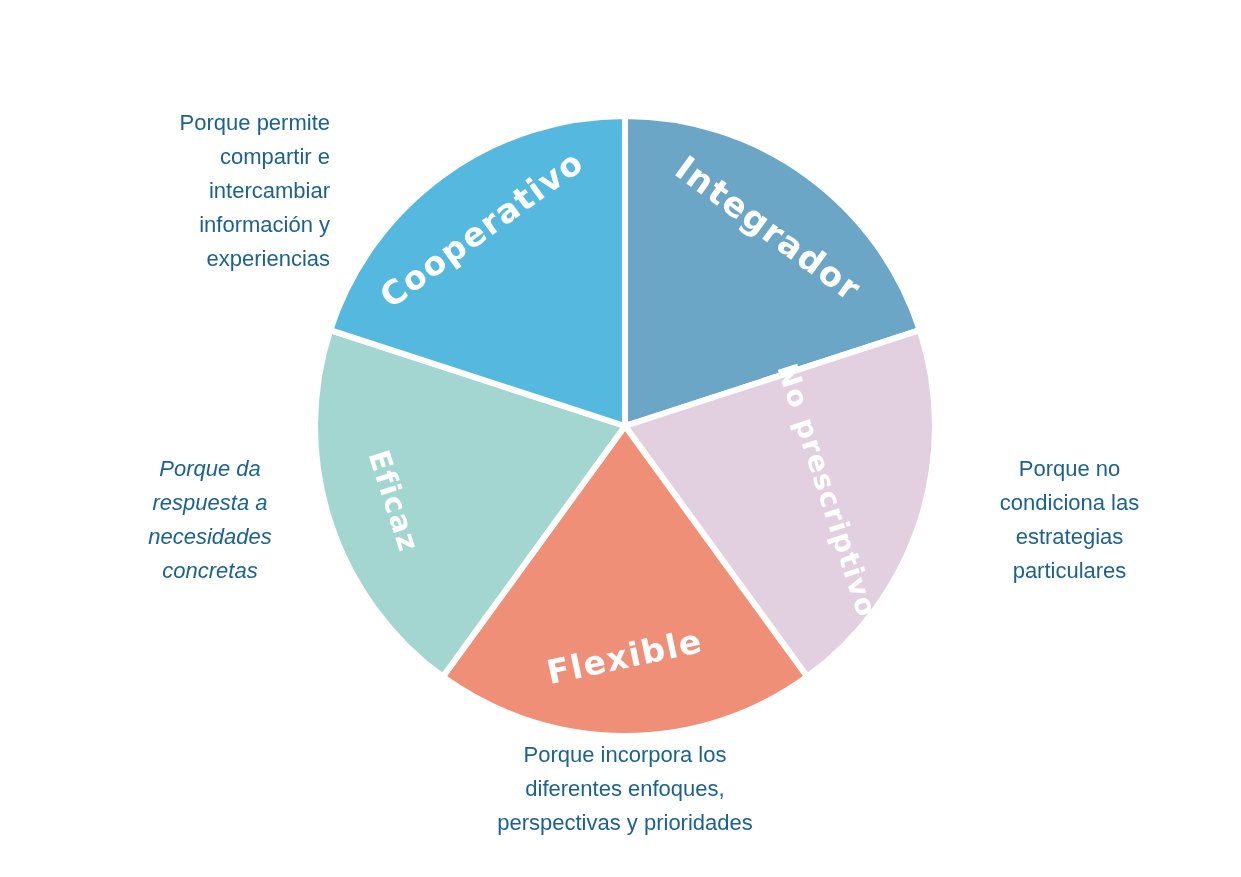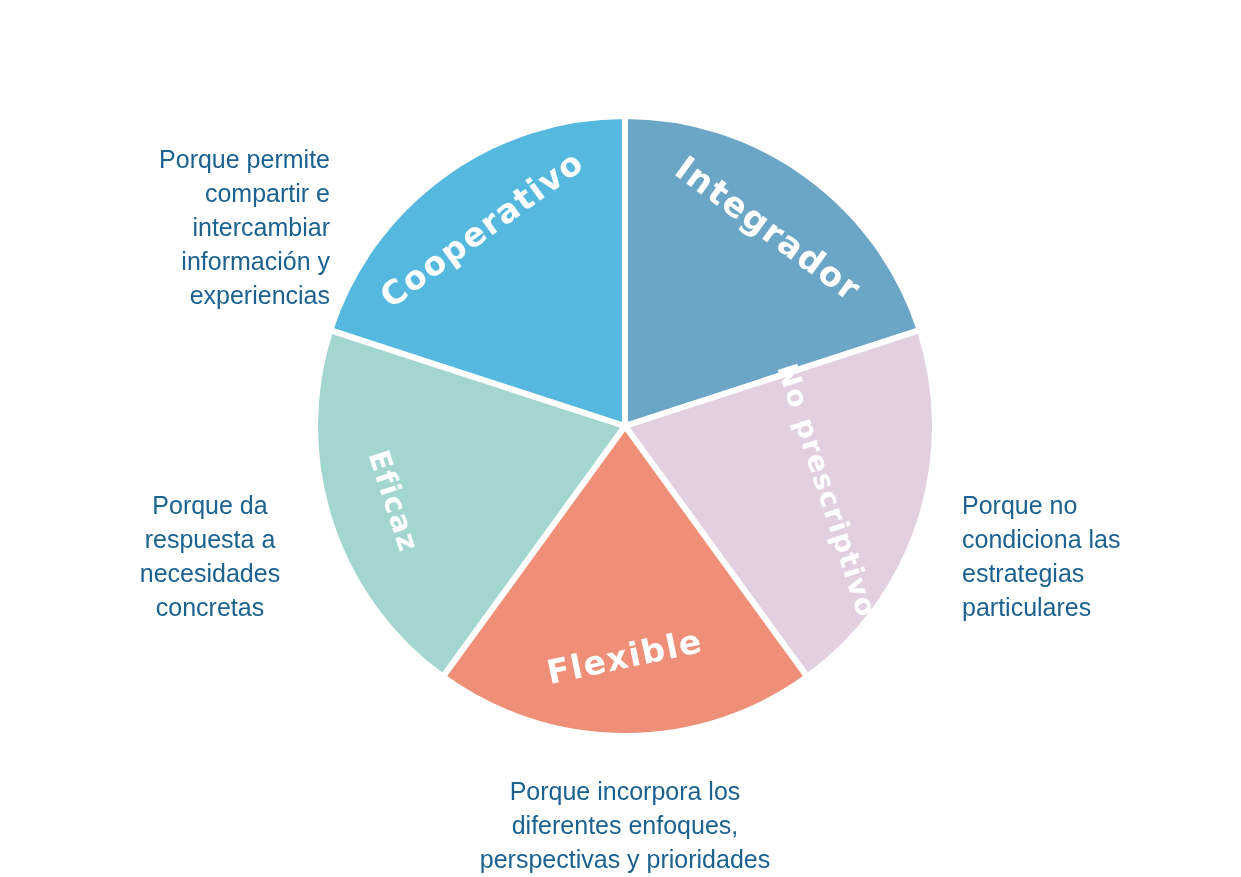--- a/index.html
+++ b/index.html
@@ -29,29 +29,28 @@
     fill: var(--slice-label-color, #ffffff);
     font-family: "DejaVu Sans", sans-serif;
     font-weight: bold;
     letter-spacing: 1.5px;
     text-anchor: middle;
     dominant-baseline: middle;
   }
   .annotation {
     position: absolute;
     color: var(--ann-color, #1b6290);
-    font-size: 25px;
+    font-size: 22px;
     line-height: 34px;
     white-space: pre-line;
-    margin-top: 36px;
   }
   .ann-cooperativo { left: 100px; top: 106px; width: 230px; text-align: right; }
   .ann-integrador  { left: 905px; top: 110px; width: 275px; text-align: left; }
-  .ann-noprescriptivo { left: 962px; top: 452px; width: 215px; text-align: left; }
-  .ann-eficaz      { left: 125px; top: 452px; width: 170px; text-align: center; }
+  .ann-noprescriptivo { left: 962px; top: 452px; width: 215px; text-align: center; }
+  .ann-eficaz      { left: 125px; top: 452px; width: 170px; text-align: center; font-style: italic; }
   .ann-flexible    { left: 450px; top: 738px; width: 350px; text-align: center; }
 </style>
 </head>
 <body>
 
 <div class="stage">
 
   <svg class="pie-svg" id="pie" width="1241" height="877" viewBox="0 0 1241 877">
       <path d="M 625 426 L 625.0 116.0 A 310 310 0 0 1 919.8 330.2 Z" fill="#6ba6c6"></path>
       <text transform="translate(767.1 230.4) rotate(36)" font-size="34">Integrador</text>

